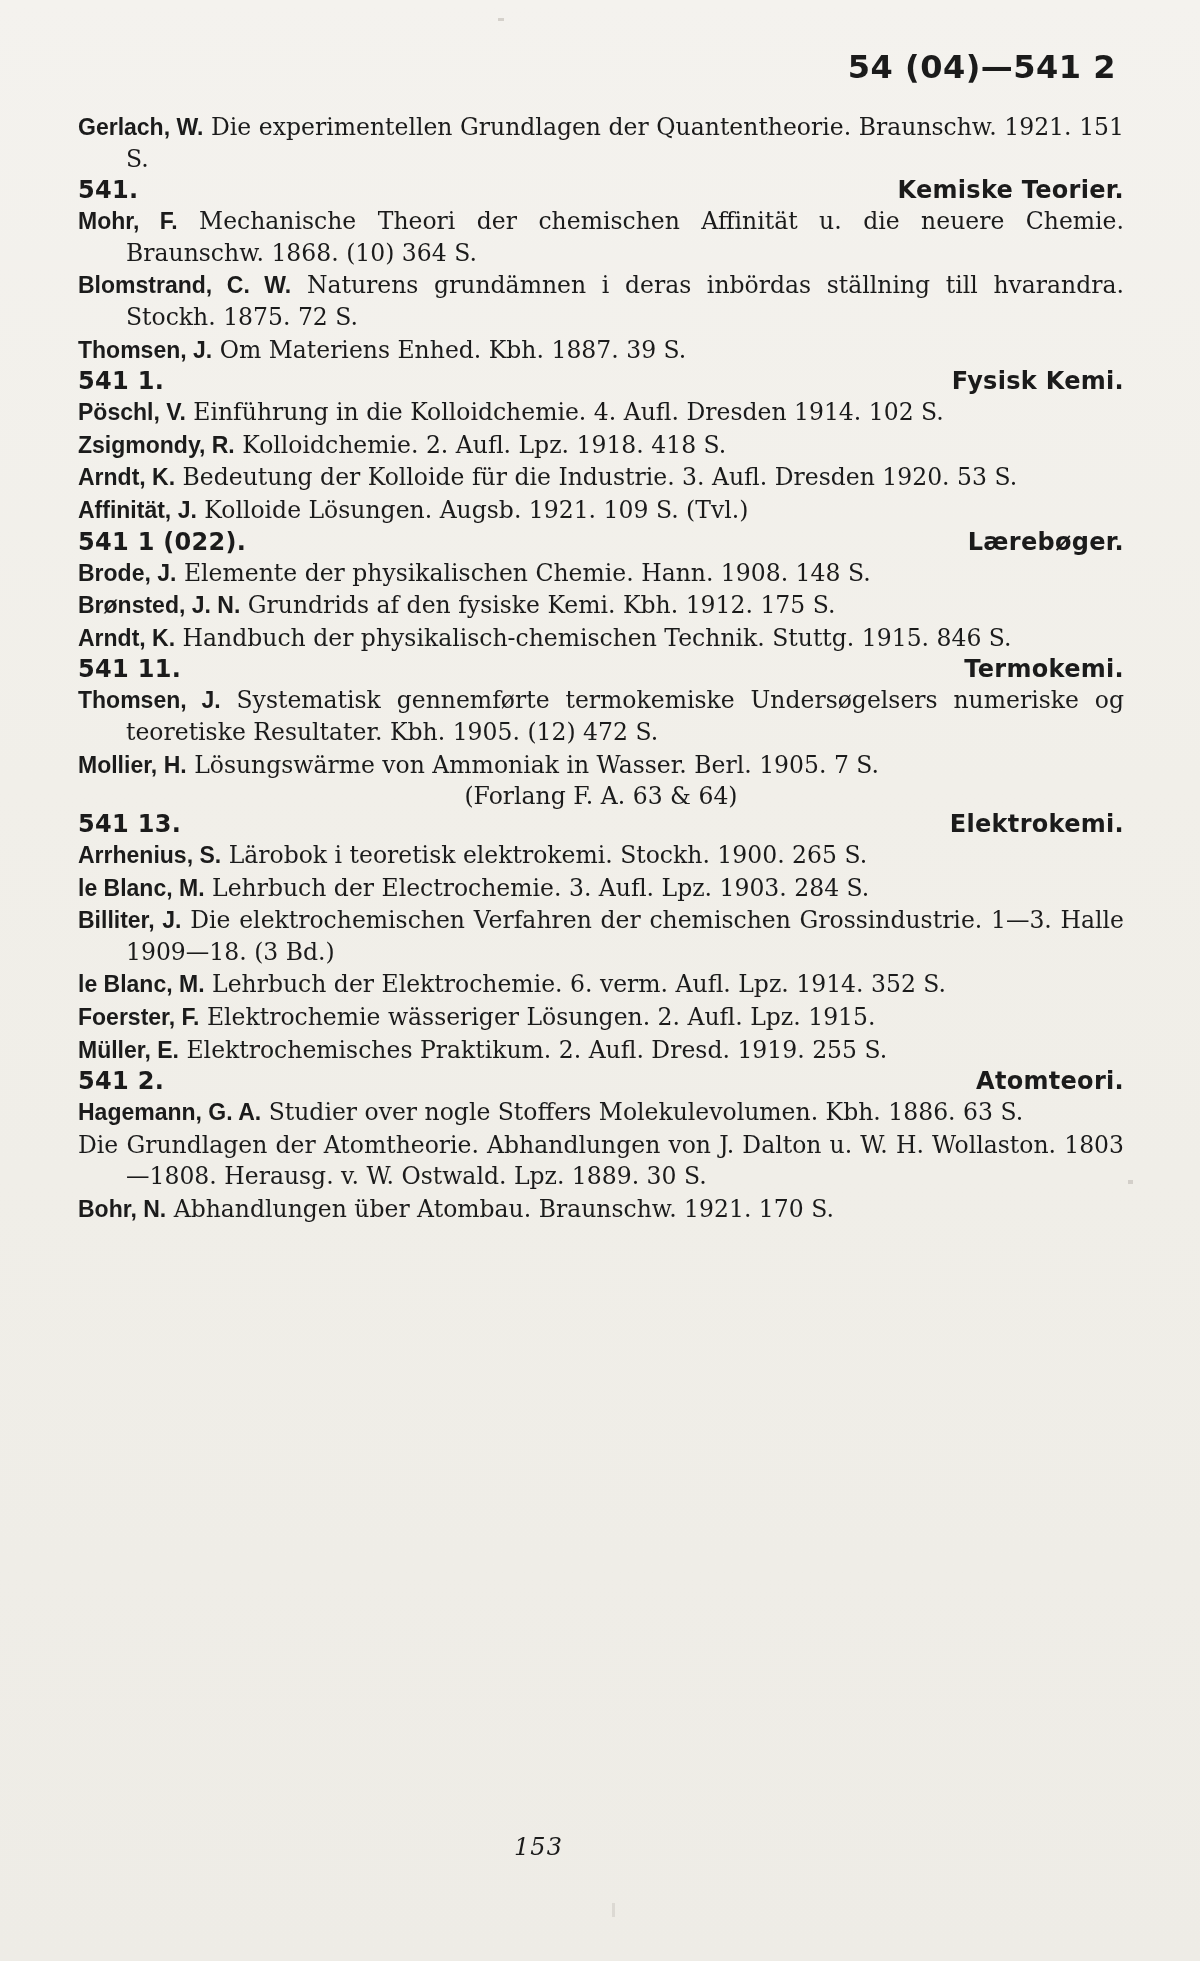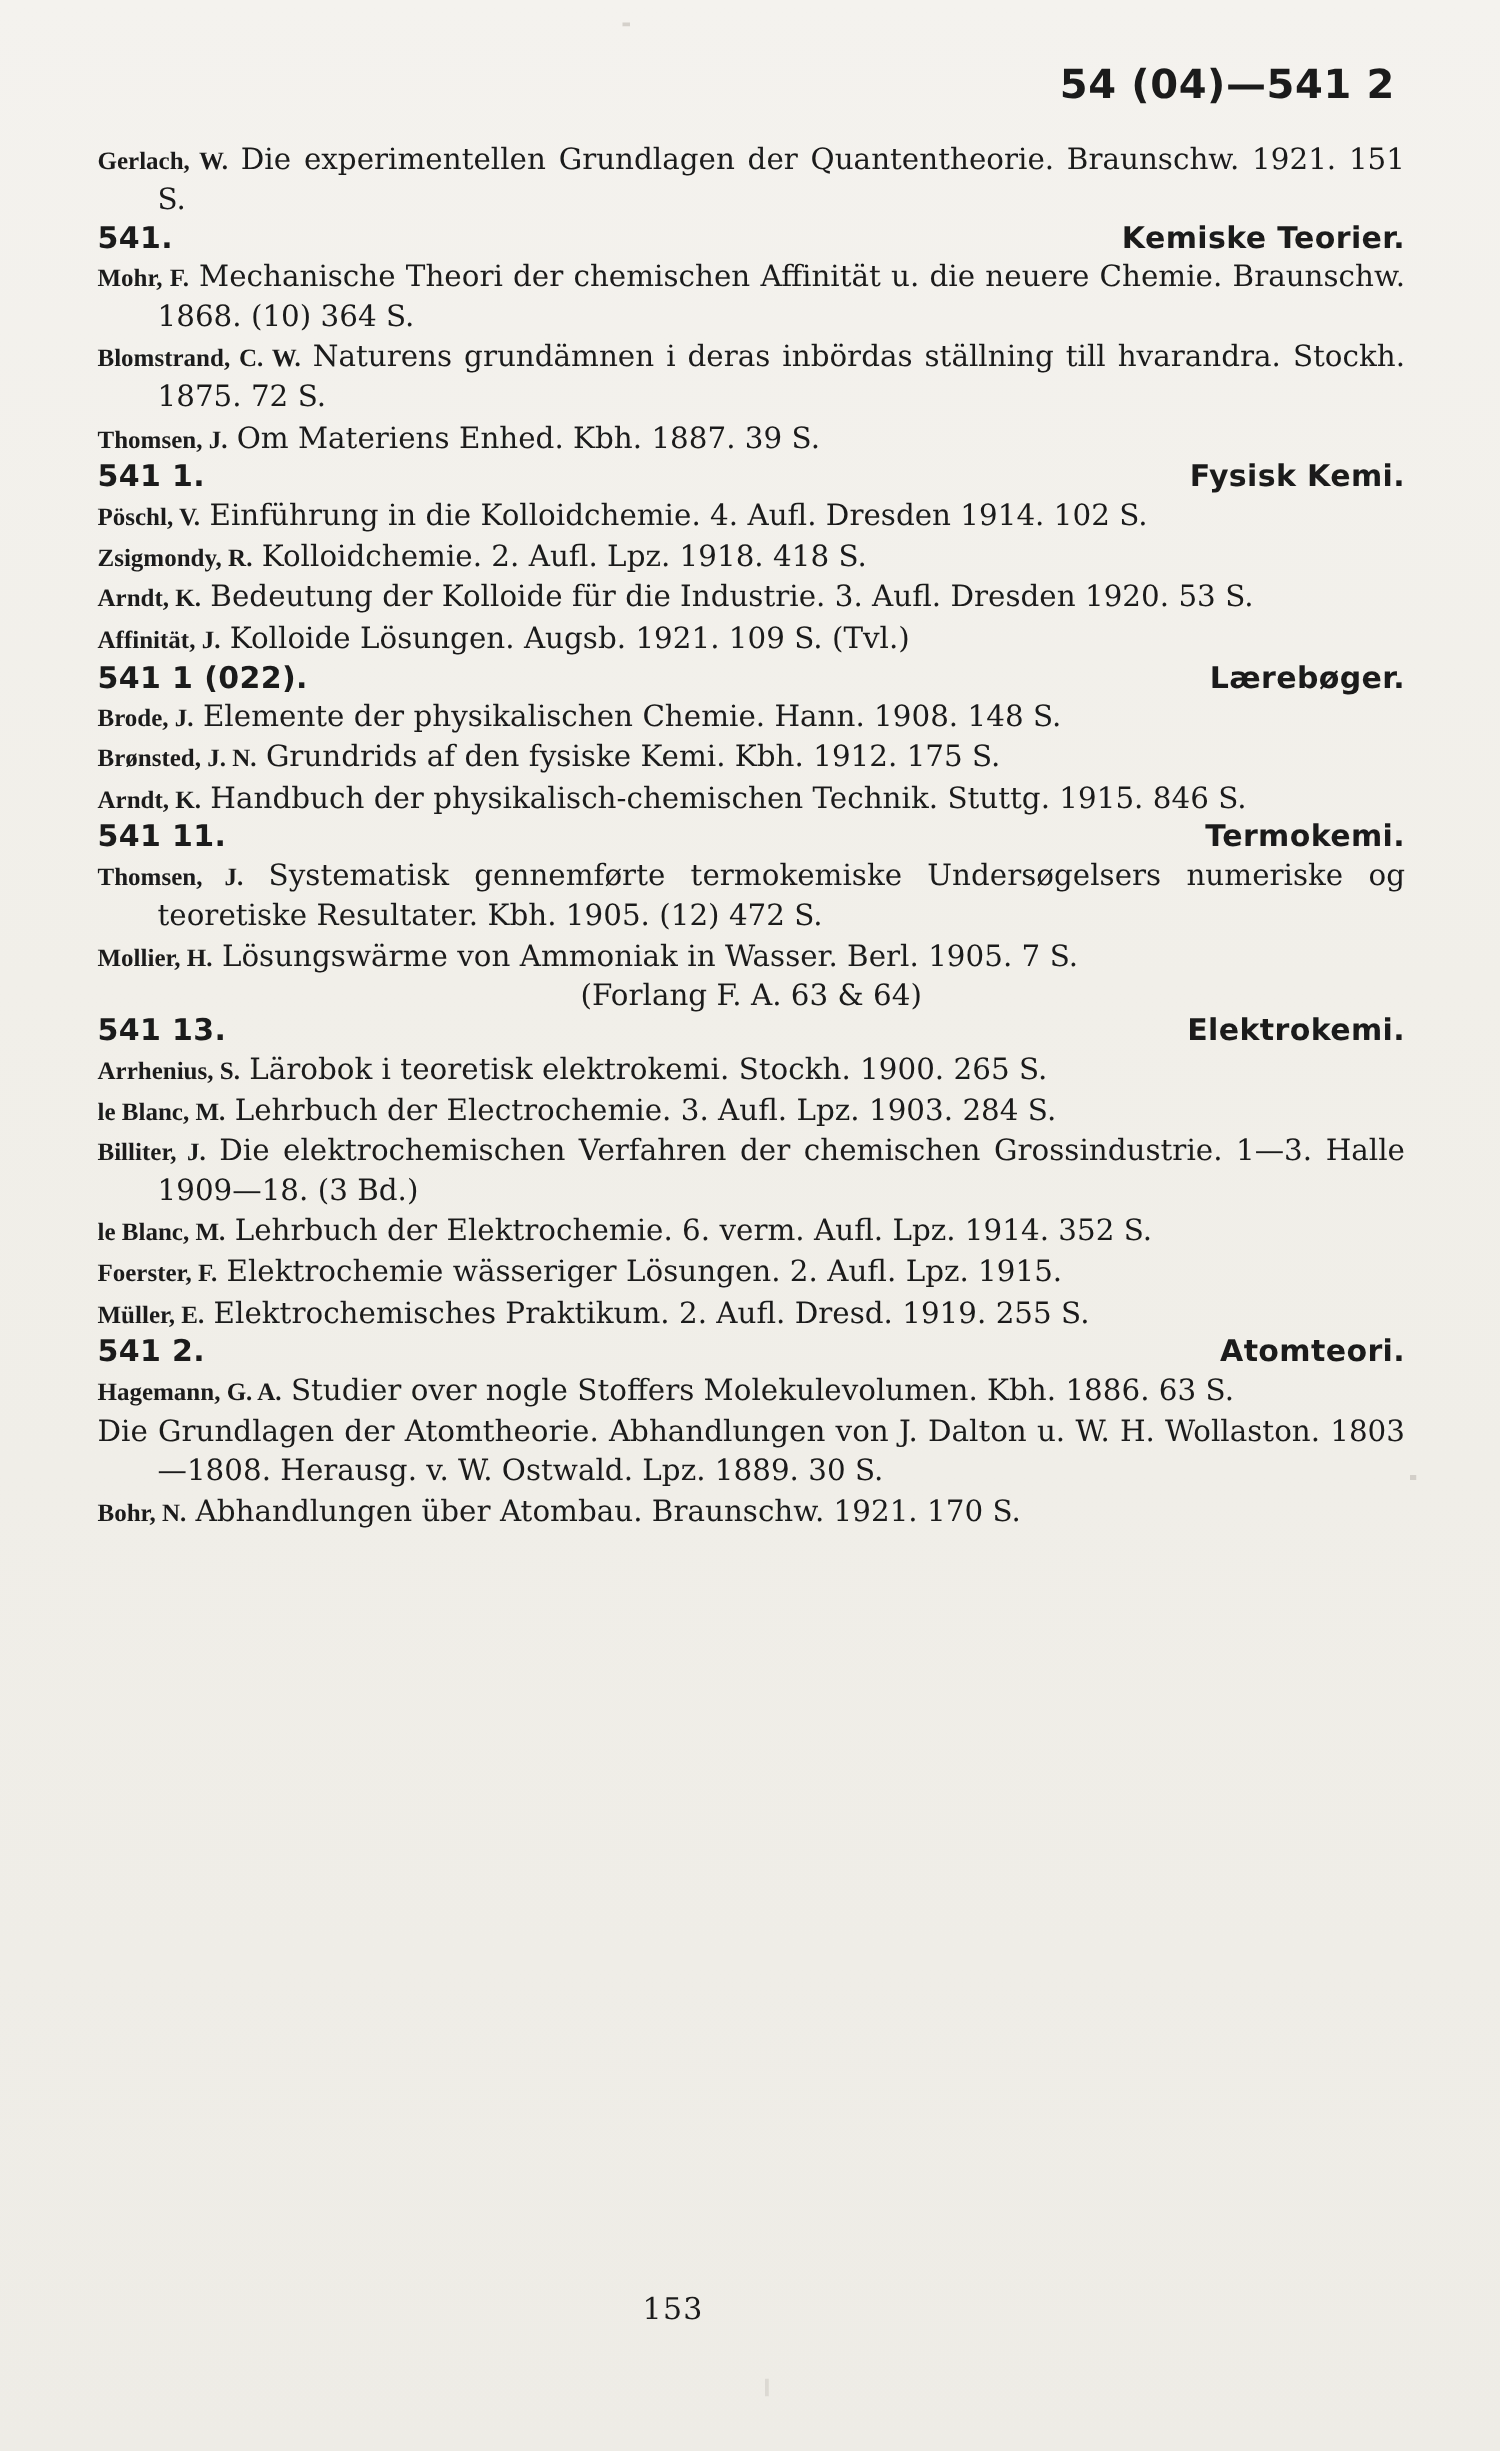--- a/index.html
+++ b/index.html
@@ -41,22 +41,22 @@
     font-size: 23.5px;
     line-height: 1.345;
     margin: 0 0 1px 0;
     text-align: justify;
     text-justify: inter-word;
     padding-left: 48px;
     text-indent: -48px;
   }
   .entry .au {
     font-weight: bold;
-    font-family: Liberation Serif, serif;
-    font-size: 20px;
+    font-family: Liberation Sans, sans-serif;
+    font-size: 23px;
   }
   .entry.noauthor {
     font-weight: normal;
   }
   .heading-row {
     display: flex;
     justify-content: space-between;
     align-items: baseline;
     font-weight: bold;
     font-size: 24px;
@@ -75,20 +75,21 @@
     font-size: 23.5px;
   }
   .folio {
     position: absolute;
     bottom: 100px;
     left: 0;
     width: 1077px;
     text-align: center;
     font-size: 24px;
     letter-spacing: 1px;
+    font-style: italic;
   }
   .speck {
     position: absolute;
     background: #bbb7ae;
     opacity: .55;
   }
   .entry .cont { display: inline; }
 </style>
 </head>
 <body>

